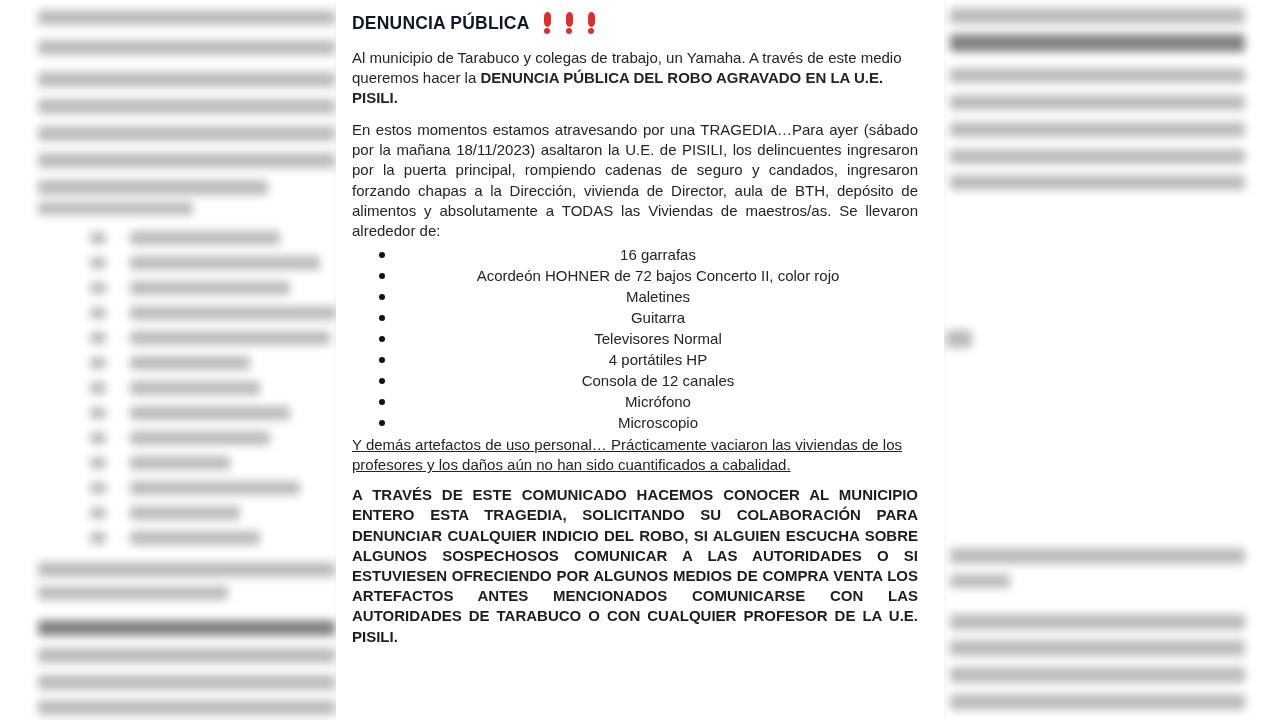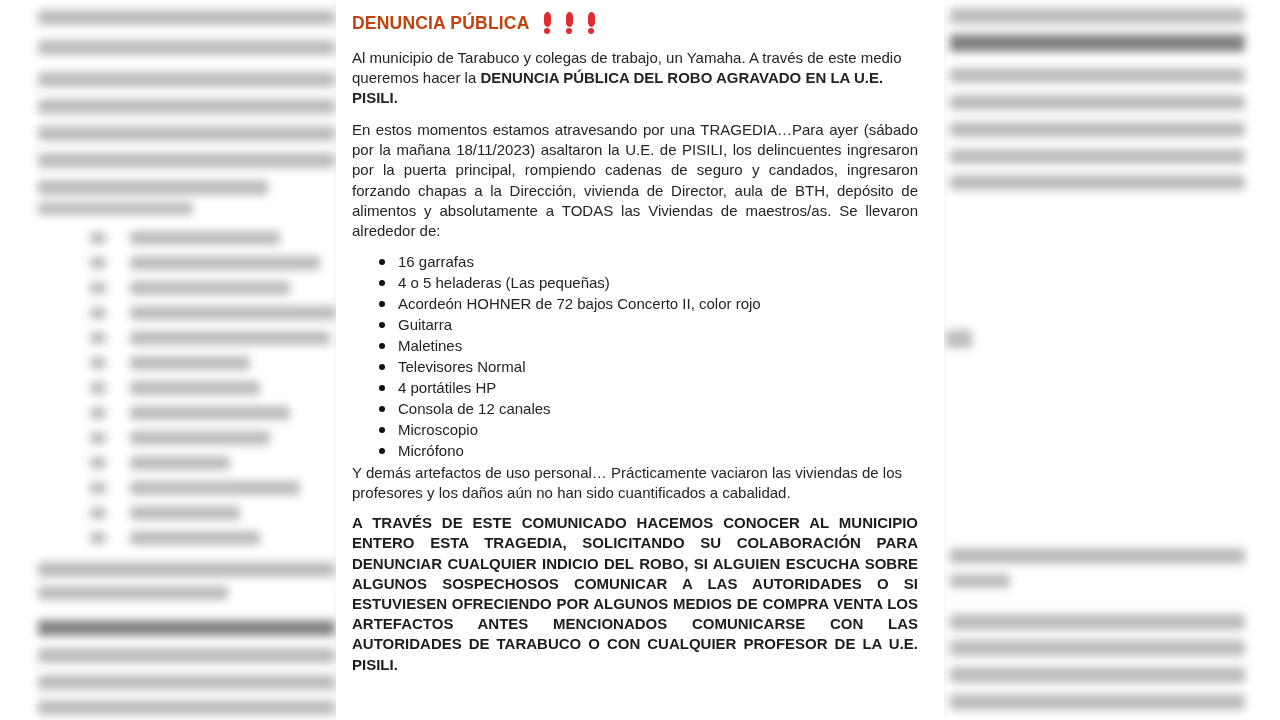--- a/index.html
+++ b/index.html
@@ -27,49 +27,49 @@
 
   
   .doc{
     position:absolute;left:336px;top:0;width:608px;height:720px;
     background:#ffffff;
     padding:10px 26px 0 16px;
     box-shadow:0 0 6px rgba(0,0,0,.06);
   }
   .doc-title-row{display:flex;align-items:center;height:27px;}
   .doc-title{
-    font-size:17.5px;font-weight:700;letter-spacing:.2px;color:#c2410c;
+    font-size:17.5px;font-weight:700;letter-spacing:.2px;color:#0f172a;
   }
   .excl{display:inline-block;position:relative;width:9px;height:23px;margin-left:13px;}
   .excl .xbar{
     position:absolute;left:1px;top:0;width:7px;height:15px;
     background:var(--red);border-radius:3.5px / 5px;
   }
   .excl .xdot{
     position:absolute;left:1.5px;bottom:1px;width:6px;height:6px;
     background:var(--red);border-radius:50%;
   }
 
   .p{font-size:15px;line-height:20px;color:#242424;}
   .p.just{text-align:justify;}
   .b{font-weight:700;}
 
   .p1{margin-top:11px;}
   .p2{margin-top:12px;line-height:20.2px;}
 
-  .items{margin-top:10px;list-style:none;}
+  .items{margin-top:3px;list-style:none;text-align:center;}
   .items li{
     position:relative;padding-left:46px;line-height:21px;font-size:15px;color:#242424;
   }
   .items li::before{
     content:"";position:absolute;left:27px;top:8px;width:6px;height:6px;
     border-radius:50%;background:#111;
   }
 
-  .p3{margin-top:2px;}
+  .p3{margin-top:2px;text-decoration:underline;}
   .p4{margin-top:10px;font-weight:700;line-height:20.2px;color:#1d1d1d;}
 </style>
 </head>
 <body>
 
 <div id="blur-left" class="blur-panel">
     <div class="bar" style="left: 38px; top: 10px; width: 297px; height: 15px;"></div>
     <div class="bar" style="left: 38px; top: 40px; width: 297px; height: 15px;"></div>
     <div class="bar" style="left: 38px; top: 72px; width: 297px; height: 15px;"></div>
     <div class="bar" style="left: 38px; top: 99px; width: 297px; height: 15px;"></div>
@@ -144,28 +144,27 @@
         <i class="xdot"></i>
       </span>
   </div>
 
   <p class="p p1"><span>Al municipio de Tarabuco y colegas de trabajo, un Yamaha. A través de este medio queremos hacer la </span><span class="b">DENUNCIA PÚBLICA DEL ROBO AGRAVADO EN LA U.E. PISILI.</span></p>
 
   <p class="p p2 just">En estos momentos estamos atravesando por una TRAGEDIA…Para ayer (sábado por la mañana 18/11/2023) asaltaron la U.E. de PISILI, los delincuentes ingresaron por la puerta principal, rompiendo cadenas de seguro y candados, ingresaron forzando chapas a la Dirección, vivienda de Director, aula de BTH, depósito de alimentos y absolutamente a TODAS las  Viviendas de maestros/as. Se llevaron alrededor de:</p>
 
   <ul class="items">
     <li>16 garrafas</li>
-    <li>4 o 5 heladeras (Las pequeñas)</li>
     <li>Acordeón HOHNER de 72 bajos Concerto II, color rojo</li>
+    <li>Maletines</li>
     <li>Guitarra</li>
-    <li>Maletines</li>
     <li>Televisores Normal</li>
     <li>4 portátiles HP</li>
     <li>Consola de 12 canales</li>
+    <li>Micrófono</li>
     <li>Microscopio</li>
-    <li>Micrófono</li>
   </ul>
 
   <p class="p p3">Y demás artefactos de uso personal… Prácticamente vaciaron las viviendas de los profesores y los daños aún no han sido cuantificados a cabalidad.</p>
 
   <p class="p p4 just">A TRAVÉS DE ESTE COMUNICADO HACEMOS CONOCER AL MUNICIPIO ENTERO ESTA TRAGEDIA, SOLICITANDO SU COLABORACIÓN PARA DENUNCIAR CUALQUIER INDICIO DEL ROBO, SI ALGUIEN ESCUCHA SOBRE ALGUNOS SOSPECHOSOS COMUNICAR A LAS AUTORIDADES O SI ESTUVIESEN OFRECIENDO POR ALGUNOS MEDIOS DE COMPRA VENTA LOS ARTEFACTOS ANTES MENCIONADOS COMUNICARSE CON LAS AUTORIDADES DE TARABUCO O CON CUALQUIER PROFESOR DE LA U.E. PISILI.</p>
 
 </div>
 
 </body></html>

